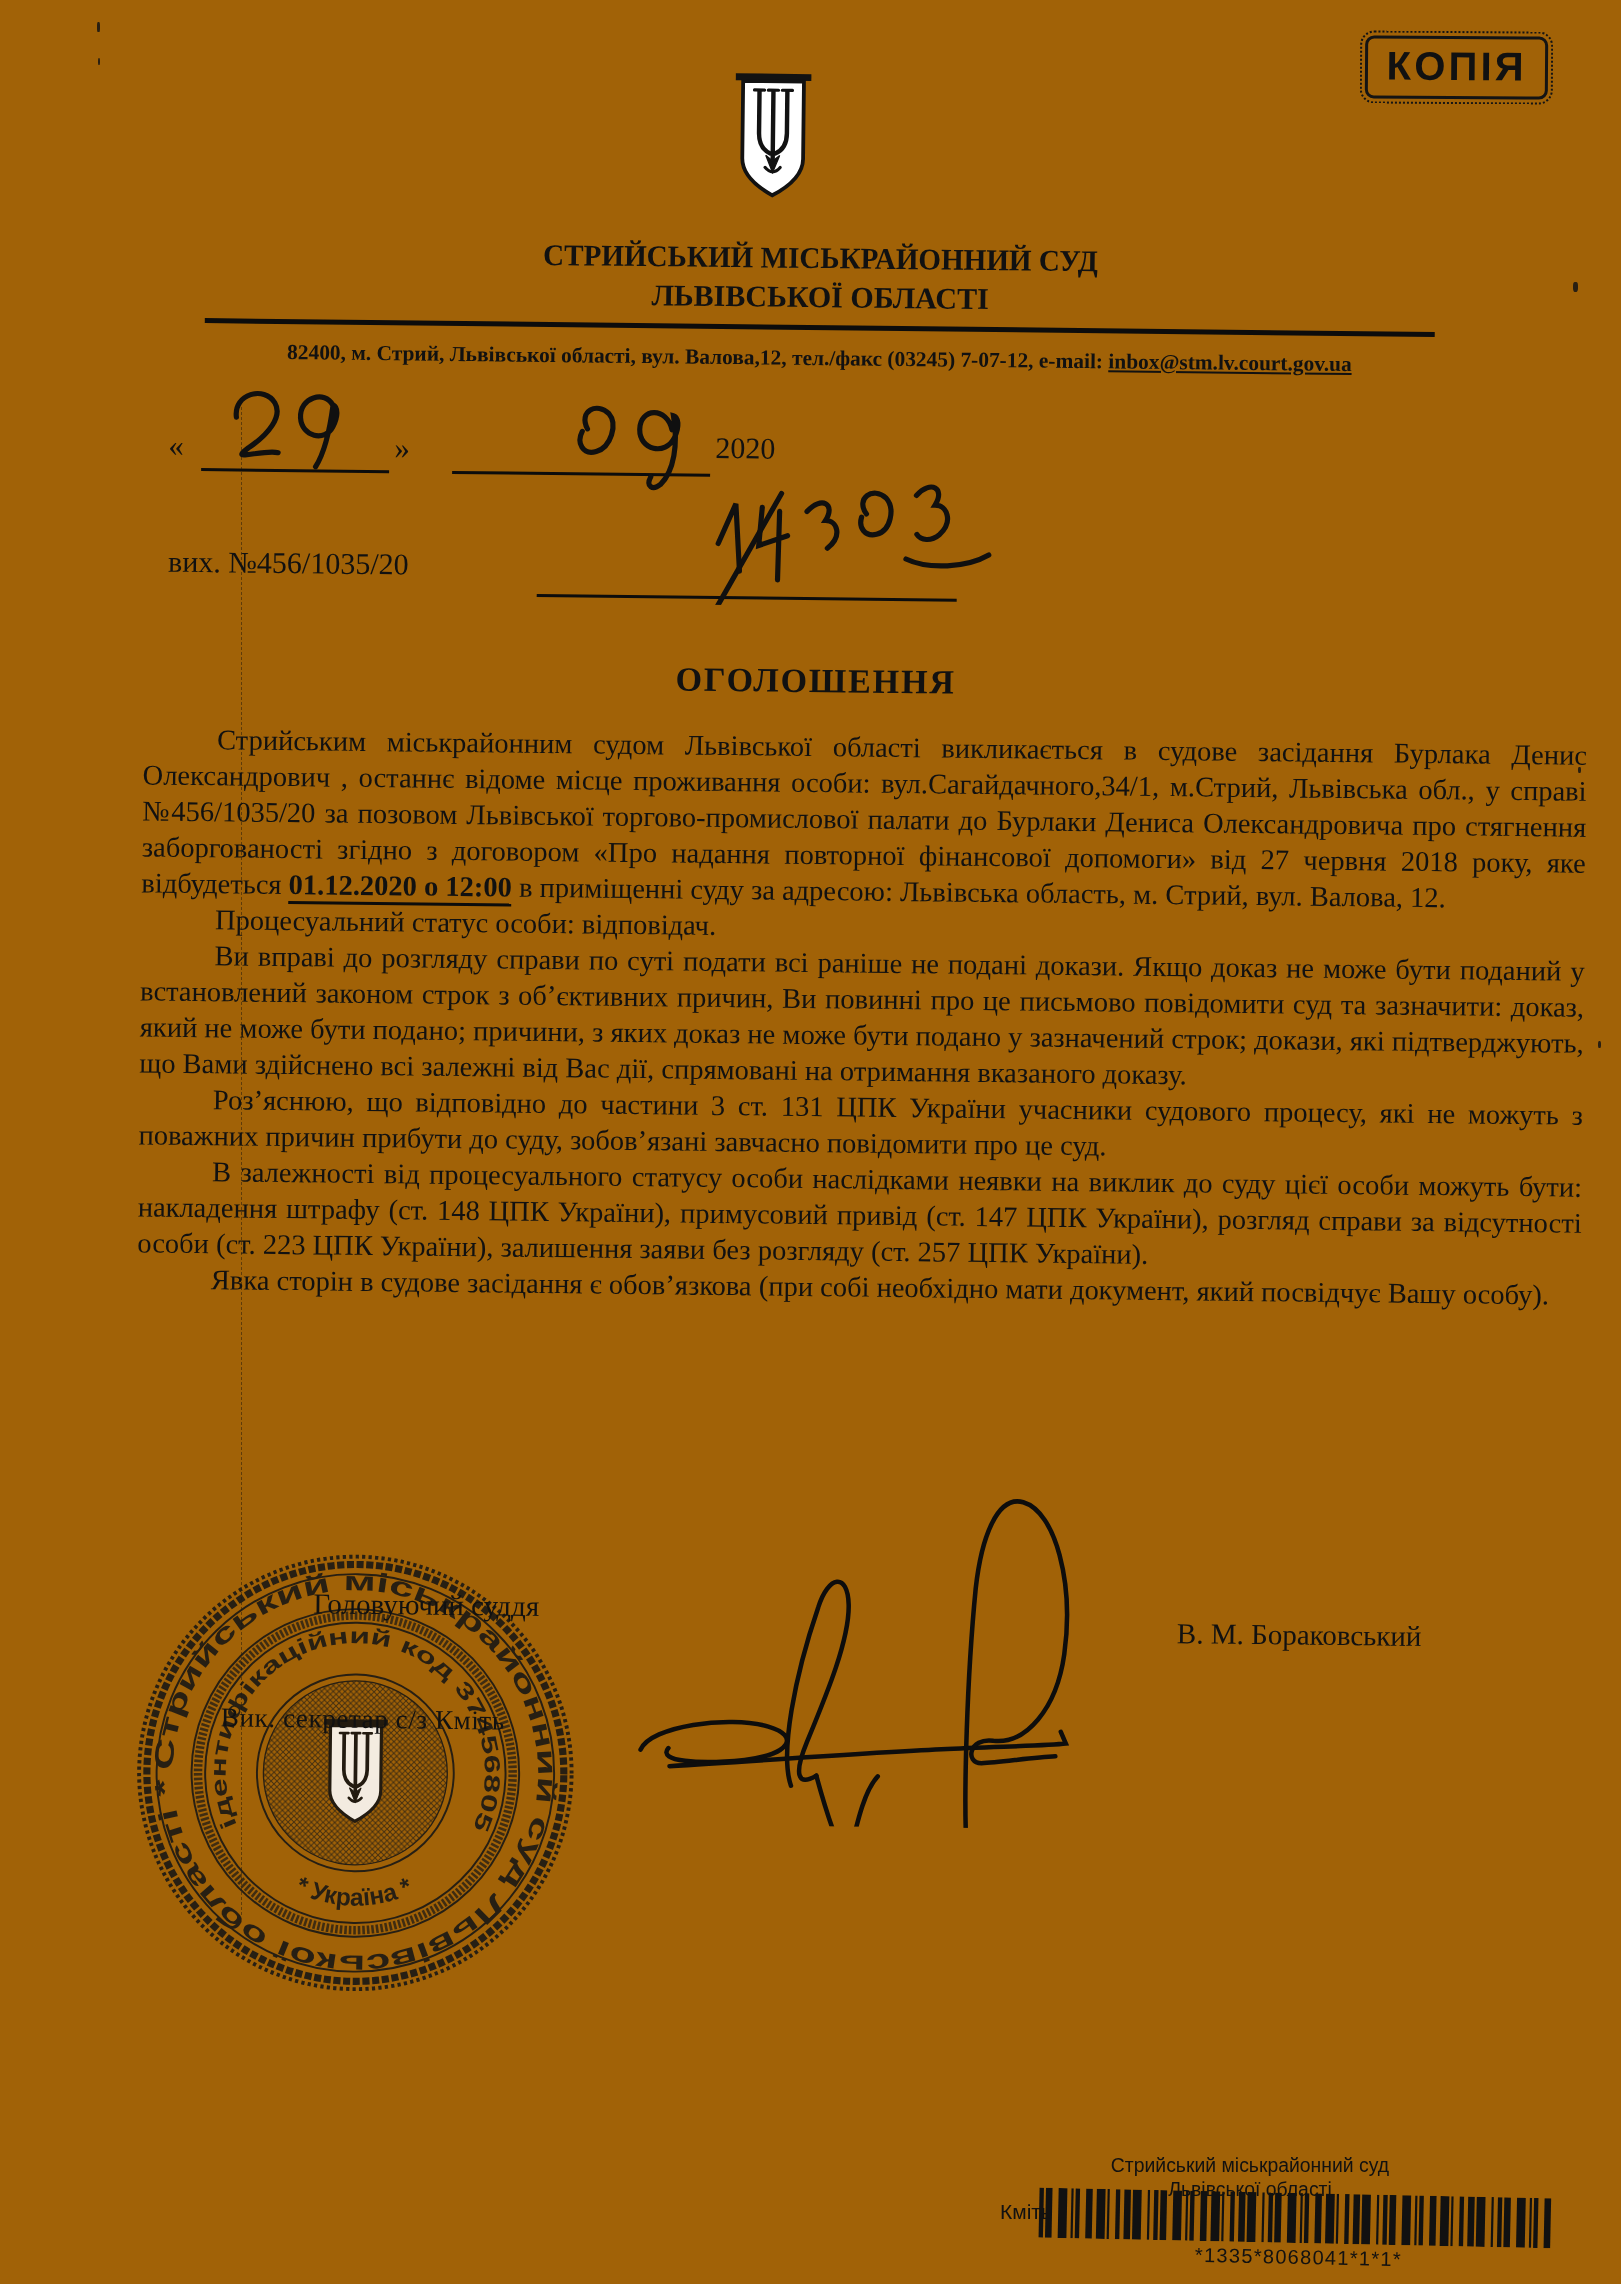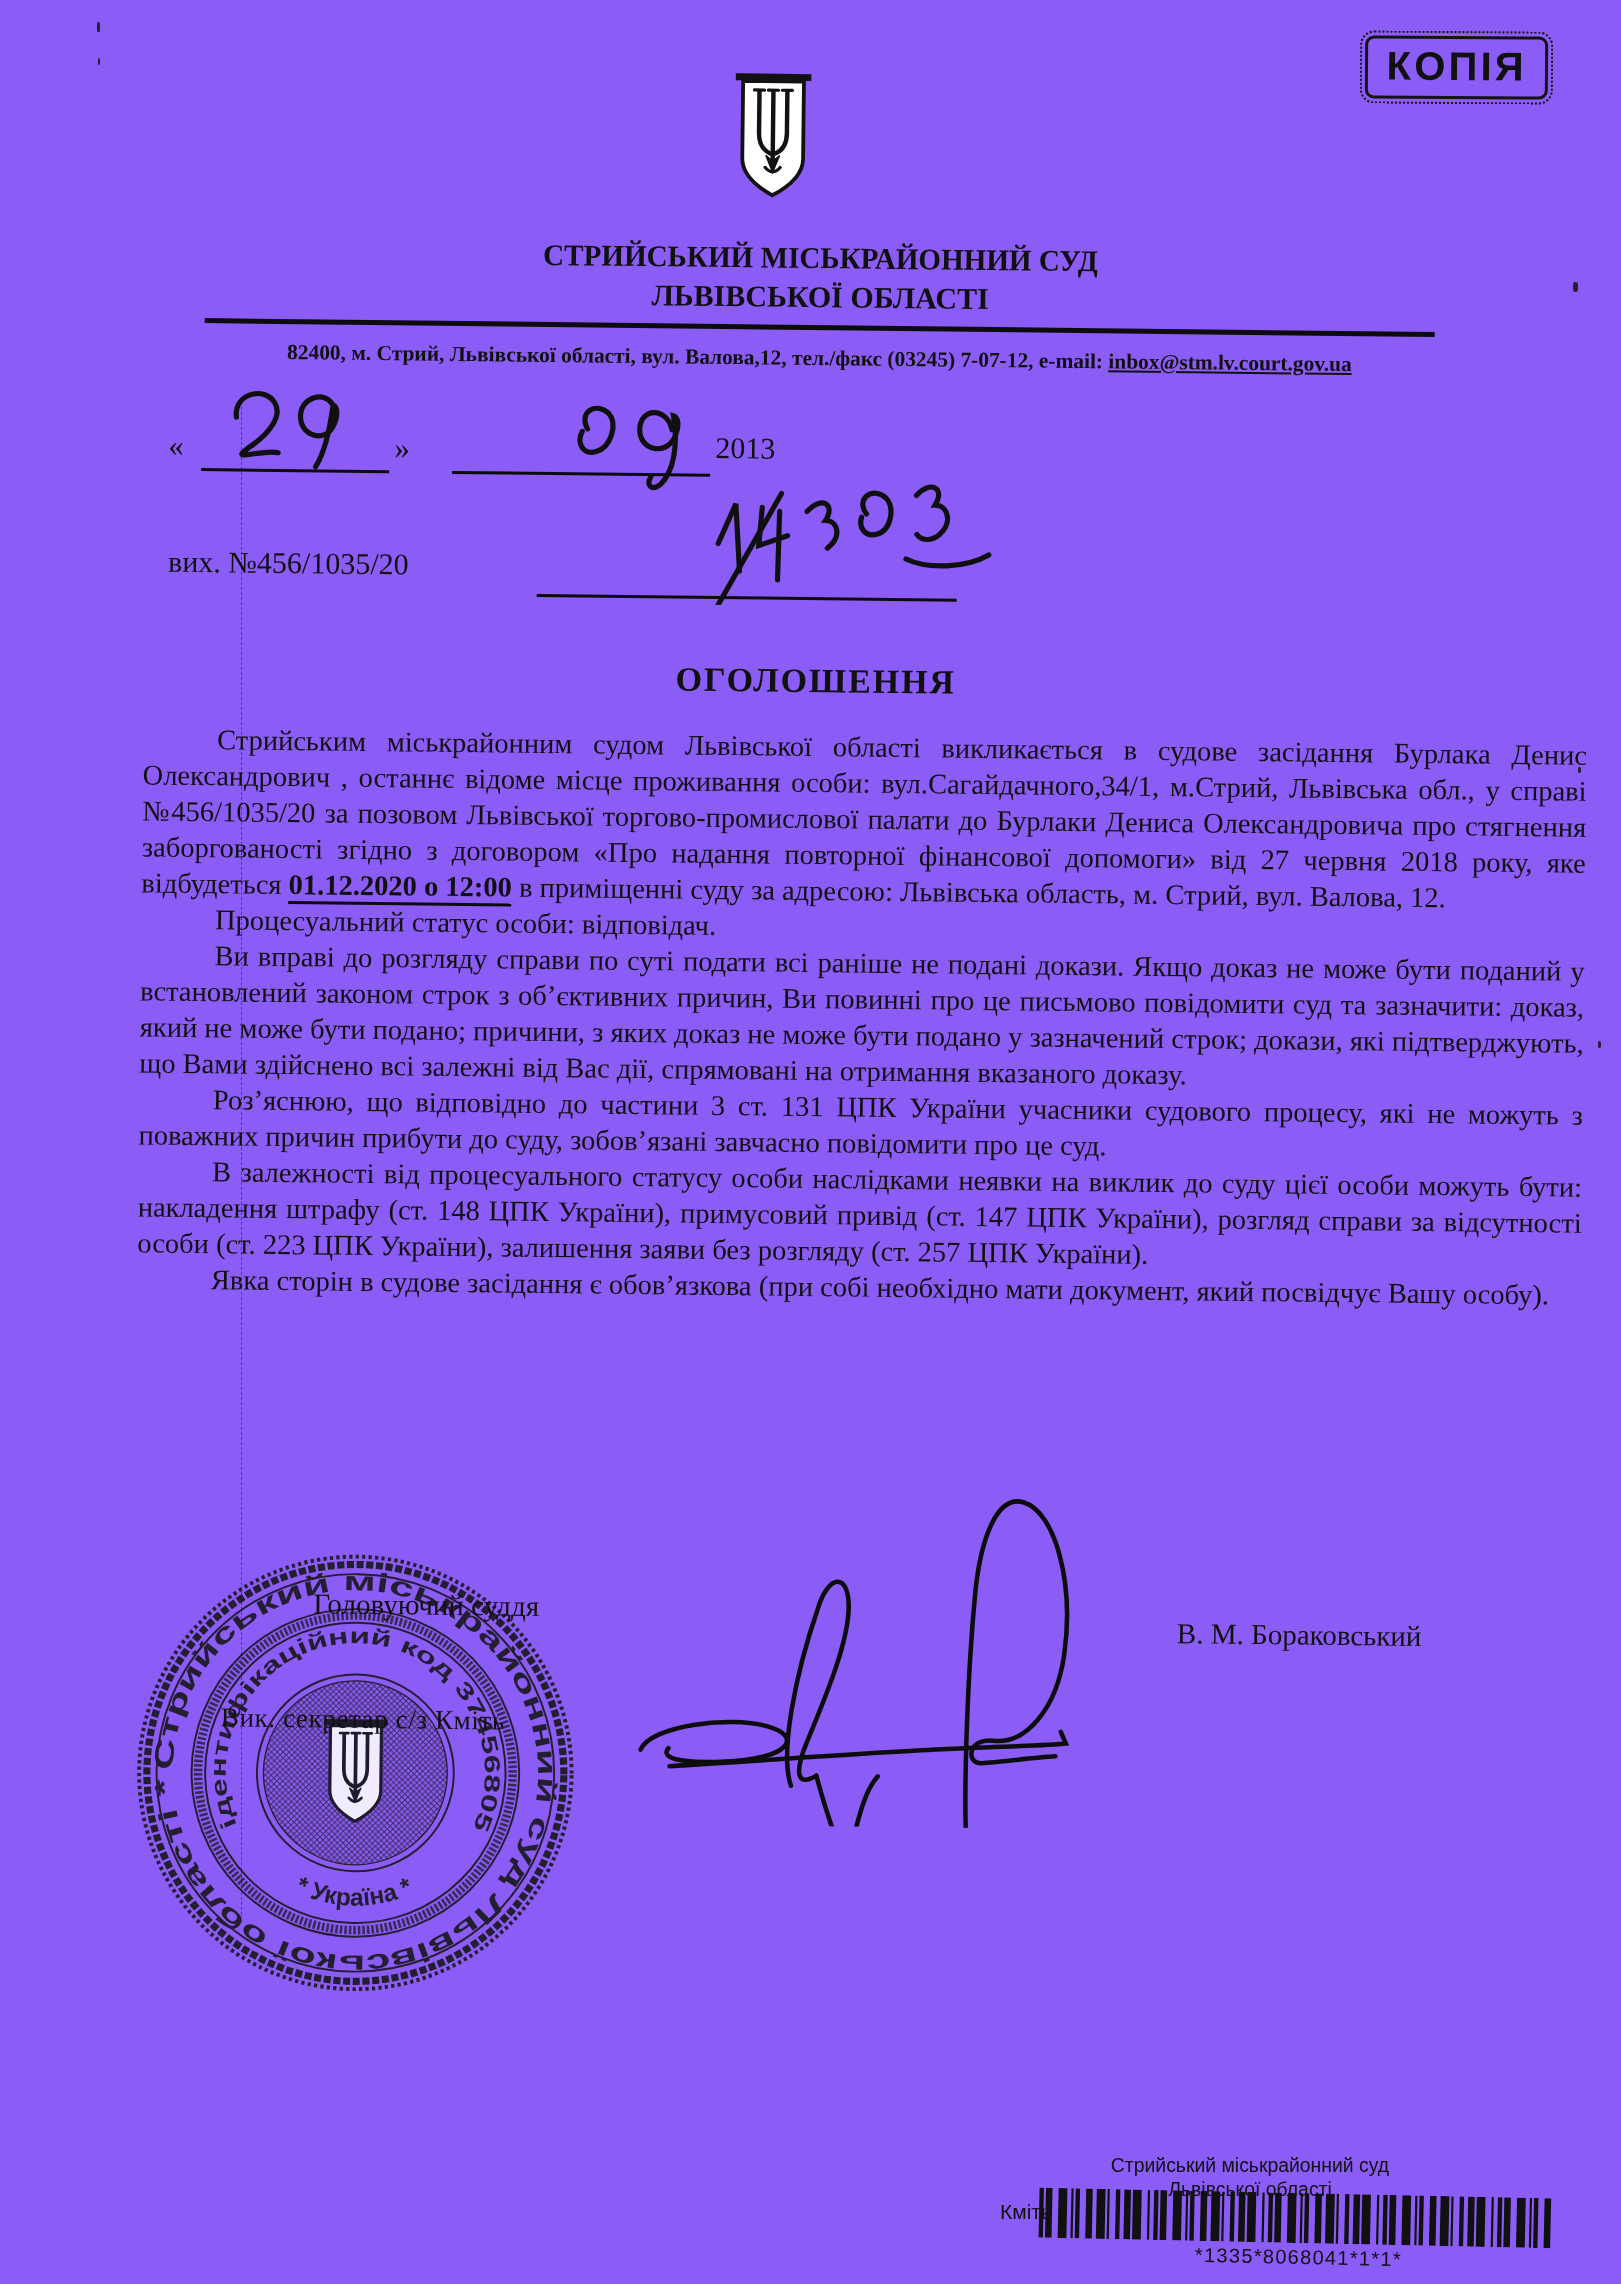--- a/index.html
+++ b/index.html
@@ -1,16 +1,16 @@
 <!DOCTYPE html>
 <html style="font-size:10.4px"><head>
 <meta charset="utf-8">
 <style>
   html,body{margin:0;padding:0;background:#888;}
-  .page{position:relative;width:1622px;height:2284px;background:#8b5cf6;overflow:hidden;
+  .page{position:relative;width:1622px;height:2284px;background:#a16207;overflow:hidden;
         font-family:"Liberation Serif",serif;color:#111;}
   .abs{position:absolute;}
   .rotated{position:absolute;inset:0;transform:rotate(0.65deg);transform-origin:809px 1101px;}
   
   .court-line1{top:241px;left:0;width:1622px;text-align:center;font-size:30px;font-weight:bold;
                letter-spacing:0px;transform:scaleX(.97);}
   .court-line2{top:280px;left:0;width:1622px;text-align:center;font-size:30px;font-weight:bold;}
   .divider{top:325px;left:196px;width:1230px;height:4.5px;background:#0c0c0c;}
   .address{top:346px;left:0;width:1622px;text-align:center;font-size:21.4px;font-weight:bold;}
   .address .email{text-decoration:underline;}
@@ -104,21 +104,21 @@
       </g>
     </svg>
     <span class="abs q" style="top:435px;left:387px">»</span>
     <div class="abs blank" style="top:475px;left:445px;width:258px"></div>
     <svg class="abs" style="top:394px;left:543px" width="155" height="100" viewBox="0 0 240 155">
       <g stroke="#101010" stroke-width="8" fill="none" stroke-linecap="round">
         <path d="M57,58 C42,30 72,16 90,34 C104,50 94,86 71,93 C50,99 40,80 49,62"></path>
         <path d="M188,58 C180,22 138,24 138,58 C138,90 178,99 192,70 C200,53 198,38 190,36 C198,80 192,122 171,143 C159,153 148,146 156,131"></path>
       </g>
     </svg>
-    <span class="abs year" style="top:432px;left:708px">2013</span>
+    <span class="abs year" style="top:432px;left:708px">2020</span>
 
     <span class="abs ref-label" style="top:552px;left:162px">вих. №456/1035/20</span>
     <div class="abs blank" style="top:597px;left:531px;width:420px"></div>
     <svg class="abs" style="top:467px;left:683px" width="311" height="139" viewBox="0 0 480 215">
       <g stroke="#101010" stroke-width="8" fill="none" stroke-linecap="round" transform="rotate(-7 240 107)">
         <path d="M30,195 L150,30"></path>
         <path d="M44,96 L78,38 L72,142"></path>
         <path d="M118,48 L106,106 L152,96 M144,57 L129,162"></path>
         <path d="M186,62 C211,40 232,55 213,79 C231,81 237,106 211,122"></path>
         <path d="M277,76 C262,50 292,34 310,55 C322,72 312,106 289,109 C271,111 262,96 269,80"></path>

